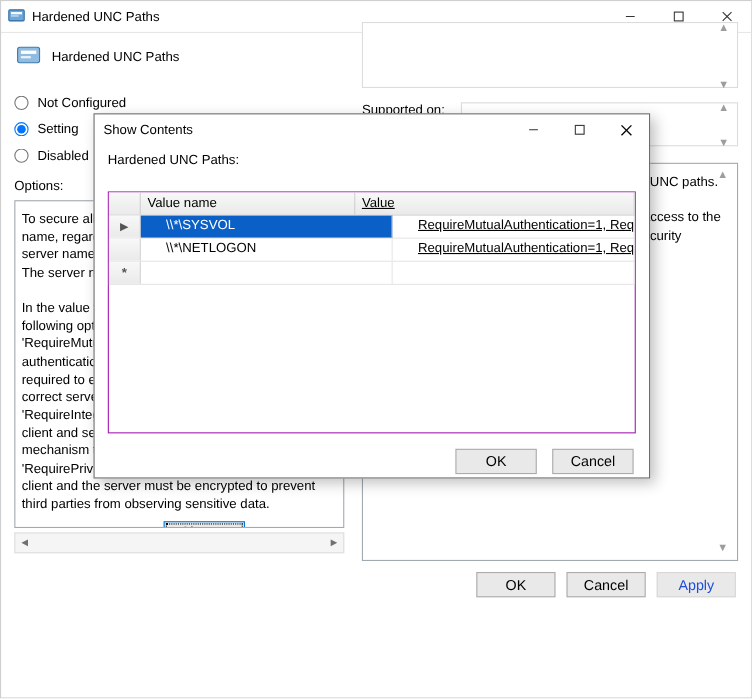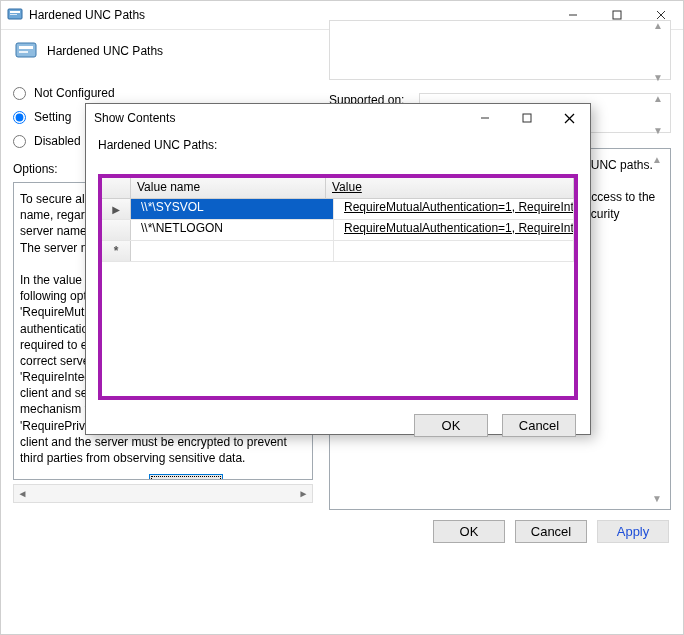--- a/index.html
+++ b/index.html
@@ -37,29 +37,29 @@
   .buttons-row { display:flex; justify-content:flex-end; gap:10px; padding:10px 14px; }
   .btn { min-width:72px; height:23px; background:#e9e9e9; border:1px solid #acacac; font-size:13px; }
   .btn.disabled { color:#1d4ed8; border-color:#d8d8d8; }
   
   .modal { position:absolute; left:84px; top:102px; width:504px; height:330px; background:#fff; border:1px solid #6d6d6d; box-shadow:4px 4px 12px rgba(0,0,0,.25); display:flex; flex-direction:column; }
   .m-titlebar { height:30px; display:flex; align-items:center; padding-left:8px; }
   .m-title { flex:1; font-size:12px; }
   .m-btns { display:flex; }
   .m-btn { width:42px; height:28px; display:flex; align-items:center; justify-content:center; }
   .m-body { flex:1; padding:6px 12px 4px; display:flex; flex-direction:column; }
-  .grid-wrap { margin-top:22px; border:4px solid #a21caf; height:218px; background:#fff; position:relative; display:flex; flex-direction:column; }
+  .grid-wrap { margin-top:22px; border:1px solid #a21caf; height:218px; background:#fff; position:relative; display:flex; flex-direction:column; }
   .ghead { background:linear-gradient(#f8f8f8,#eaeaea); height:20px; display:flex; border-bottom:1px solid #cfcfcf; font-size:12px; }
   .ghead .rh { width:28px; border-right:1px solid #cfcfcf; }
   .ghead .col { padding:2px 6px; border-right:1px solid #cfcfcf; }
   .col1 { width:182px; }
   .col2 { flex:1;text-decoration:underline; }
   .grow { display:flex; height:20px; border-bottom:1px solid #e5e5e5; }
   .grow .rh { width:28px; border-right:1px solid #cfcfcf; background:linear-gradient(#f8f8f8,#eaeaea); display:flex; align-items:center; justify-content:center; font-size:10px; color:#555; }
-  .grow .cell { padding:1px 10px; border-right:1px solid #e5e5e5; white-space:nowrap; overflow:hidden; }
+  .grow .cell { padding:1px 23px; border-right:1px solid #e5e5e5; white-space:nowrap; overflow:hidden; }
   .grow.sel .cell.col1 { background:#0a60c7; color:#fff; }
   .m-footer { display:flex; justify-content:flex-end; gap:14px; padding:10px 14px; }
   svg { display:block; }
 </style>
 </head>
 <body>
 
 <div class="win">
 
   <div class="titlebar">

